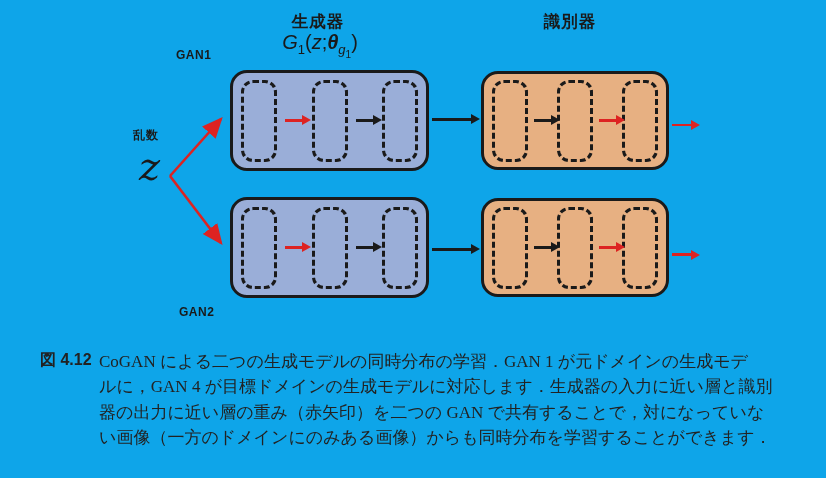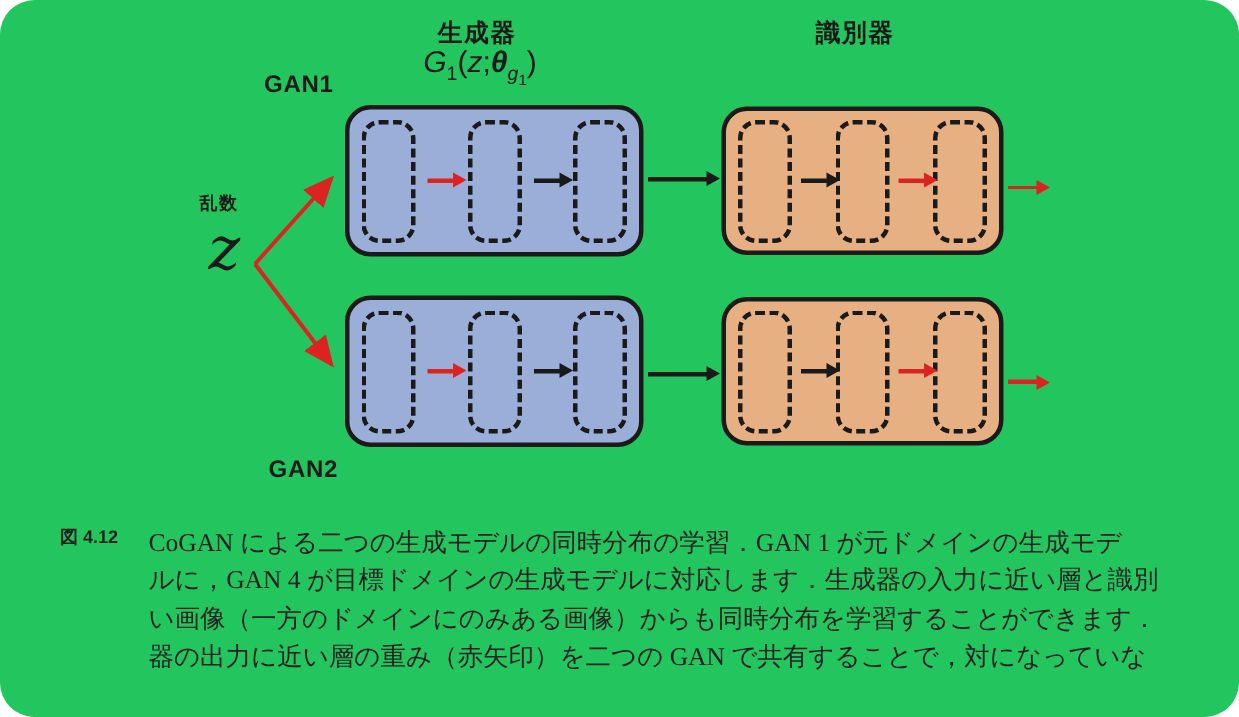--- a/index.html
+++ b/index.html
@@ -1,23 +1,23 @@
 <!DOCTYPE html>
 <html style="--blue: #9aaed8; --orange: #e7b082; --red: #dd2322; --ink: #1a1a1a;"><head>
 <meta charset="utf-8">
 <style>
   html,body{margin:0;padding:0;background:#ffffff;}
-  .page{position:relative;width:826px;height:478px;background:#22c55e;overflow:hidden;
-        font-family:"Liberation Sans",sans-serif;color:#1a1a1a;border-radius:23px;}
+  .page{position:relative;width:826px;height:478px;background:#0ea5e9;overflow:hidden;
+        font-family:"Liberation Sans",sans-serif;color:#1a1a1a;}
   .abs{position:absolute;}
   .center{transform:translateX(-50%);}
 
   
   .jp-bold{font-weight:bold;font-size:16.5px;letter-spacing:1px;white-space:nowrap;}
-  .gan-label{font-weight:bold;font-size:16px;letter-spacing:0.5px;white-space:nowrap;}
+  .gan-label{font-weight:bold;font-size:12px;letter-spacing:0.5px;white-space:nowrap;}
   .z-symbol{font-family:"DejaVu Serif",serif;font-style:italic;font-size:40px;line-height:1;}
 
   
   .formula{font-family:Liberation Sans, sans-serif;font-size:20px;white-space:nowrap;}
   .formula .it{font-style:italic;}
   .formula .theta{font-style:italic;font-weight:bold;}
   .formula .barg{font-style:italic;font-weight:bold;}
   .formula sub.s1{font-size:13px;}
   .formula sub.s2{font-size:10px;}
 
@@ -35,21 +35,21 @@
   .harrow::after{content:"";position:absolute;right:-8px;top:50%;transform:translateY(-50%);
                  width:0;height:0;border-top:5.5px solid transparent;border-bottom:5.5px solid transparent;}
   .harrow.red::after{border-left:9px solid var(--red,#dd2322);}
   .harrow.black::after{border-left:9px solid var(--ink,#1a1a1a);}
   .fan{position:absolute;}
 
   
   .caption{position:absolute;left:40px;top:349px;width:760px;
            font-family:"Liberation Serif",serif;font-size:17px;color:#222;}
   .cap-tag{position:absolute;left:0;top:1px;font-family:"Liberation Sans",sans-serif;
-           font-weight:bold;font-size:12px;white-space:nowrap;}
+           font-weight:bold;font-size:16px;white-space:nowrap;}
   .cap-body{margin-left:59px;width:700px;line-height:25.4px;}
   .cap-line{white-space:nowrap;}
 </style>
 </head>
 <body>
 
 <div class="page">
 
   <div class="abs center jp-bold" style="left:318px;top:11px">生成器</div>
   <div class="abs center jp-bold" style="left:570px;top:11px">識別器</div>
@@ -111,18 +111,18 @@
 
   <div class="harrow red abs" style="left:672px;top:118px;width:20px"></div>
   <div class="harrow red abs" style="left:672px;top:245px;width:20px"></div>
 
 
   <div class="caption">
     <span class="cap-tag">図 4.12</span>
     <div class="cap-body">
       <div class="cap-line">CoGAN による二つの生成モデルの同時分布の学習．GAN 1 が元ドメインの生成モデ</div>
       <div class="cap-line">ルに，GAN 4 が目標ドメインの生成モデルに対応します．生成器の入力に近い層と識別</div>
+      <div class="cap-line">器の出力に近い層の重み（赤矢印）を二つの GAN で共有することで，対になっていな</div>
       <div class="cap-line">い画像（一方のドメインにのみある画像）からも同時分布を学習することができます．</div>
-      <div class="cap-line">器の出力に近い層の重み（赤矢印）を二つの GAN で共有することで，対になっていな</div>
     </div>
   </div>
 
 </div>
 
 </body></html>

